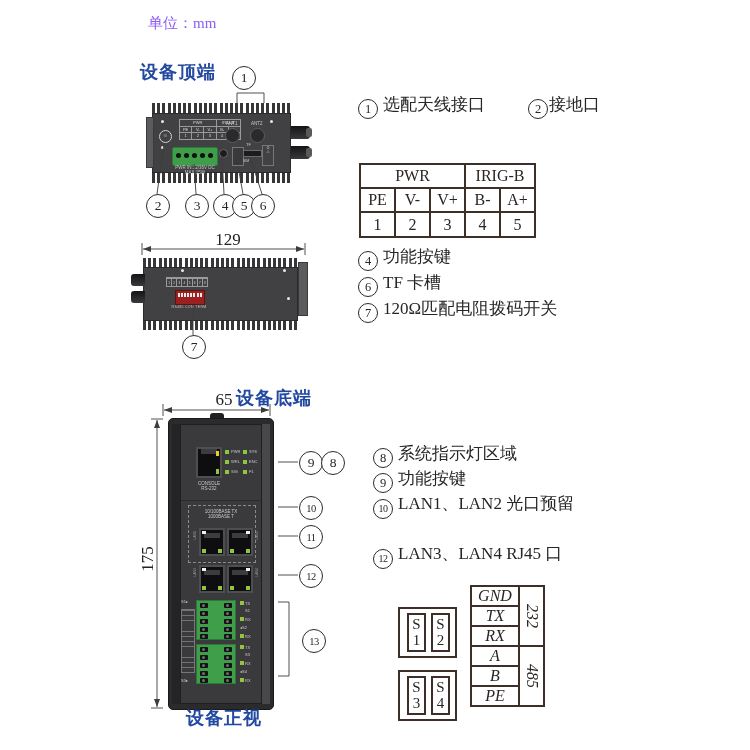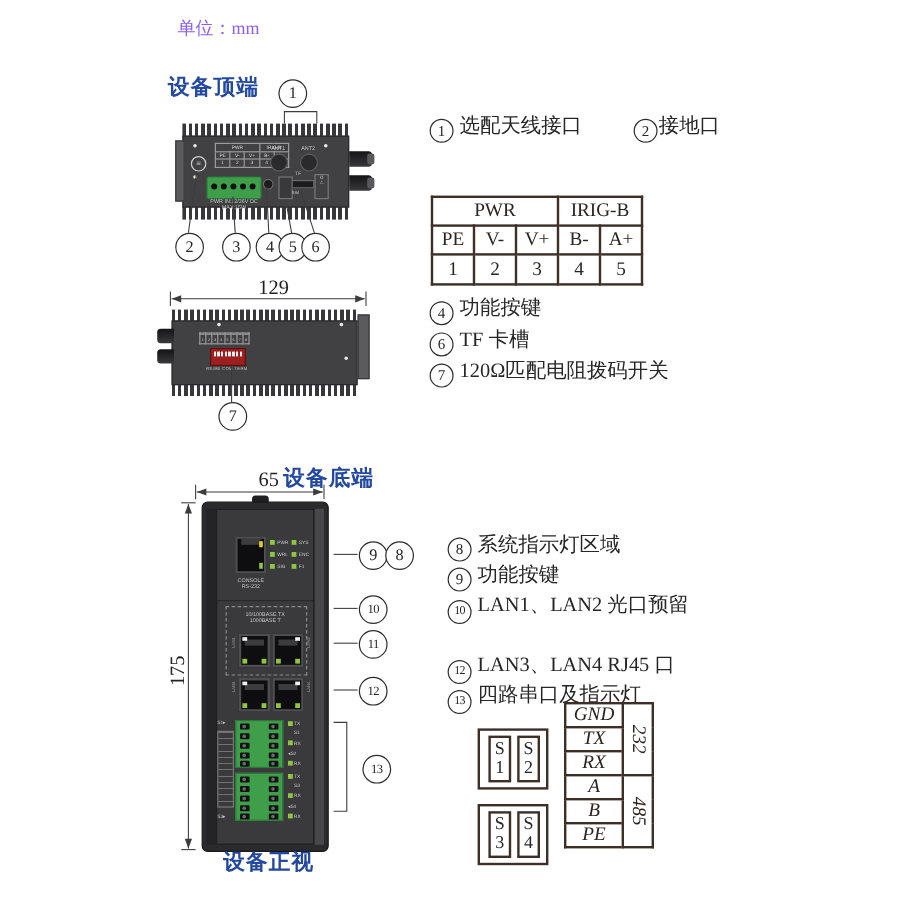--- a/index.html
+++ b/index.html
@@ -381,23 +381,20 @@
   </div>
   <div class="abs ann" style="left:373px;top:467px;">
     <span class="num">9</span><span class="txt">功能按键</span>
   </div>
   <div class="abs ann" style="left:373px;top:492px;">
     <span class="num two">10</span><span class="txt">LAN1、LAN2 光口预留</span>
   </div>
   <div class="abs ann" style="left:373px;top:542px;">
     <span class="num two">12</span><span class="txt">LAN3、LAN4 RJ45 口</span>
   </div>
-  <div class="abs ann" style="left:373px;top:567px;">
-    <span class="num two">13</span><span class="txt">四路串口及指示灯</span>
-  </div>
 
   <div class="abs" style="left:398px;top:607px;width:59px;height:51px;border:2px solid #3d2f27;box-sizing:border-box;">
     <div class="abs" style="left:7px;top:4px;width:19px;height:39px;border:2px solid #3d2f27;box-sizing:border-box;
          display:flex;flex-direction:column;align-items:center;justify-content:center;font-size:15px;line-height:1.05;">
       <span>S</span>
         <span>1</span>
     </div>
     <div class="abs" style="left:31px;top:4px;width:19px;height:39px;border:2px solid #3d2f27;box-sizing:border-box;
          display:flex;flex-direction:column;align-items:center;justify-content:center;font-size:15px;line-height:1.05;">
       <span>S</span>

